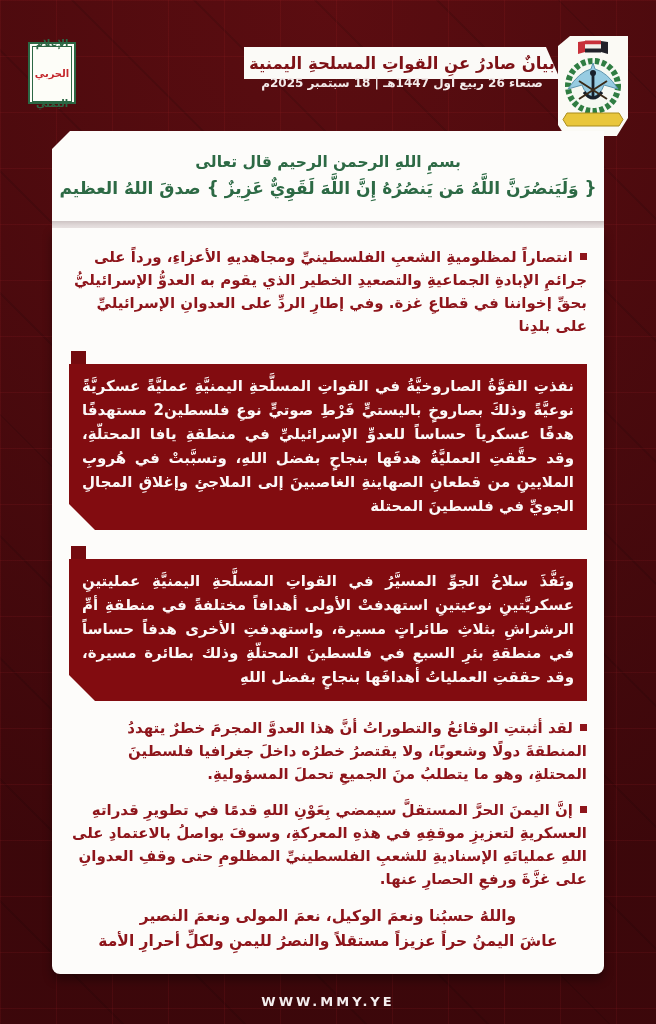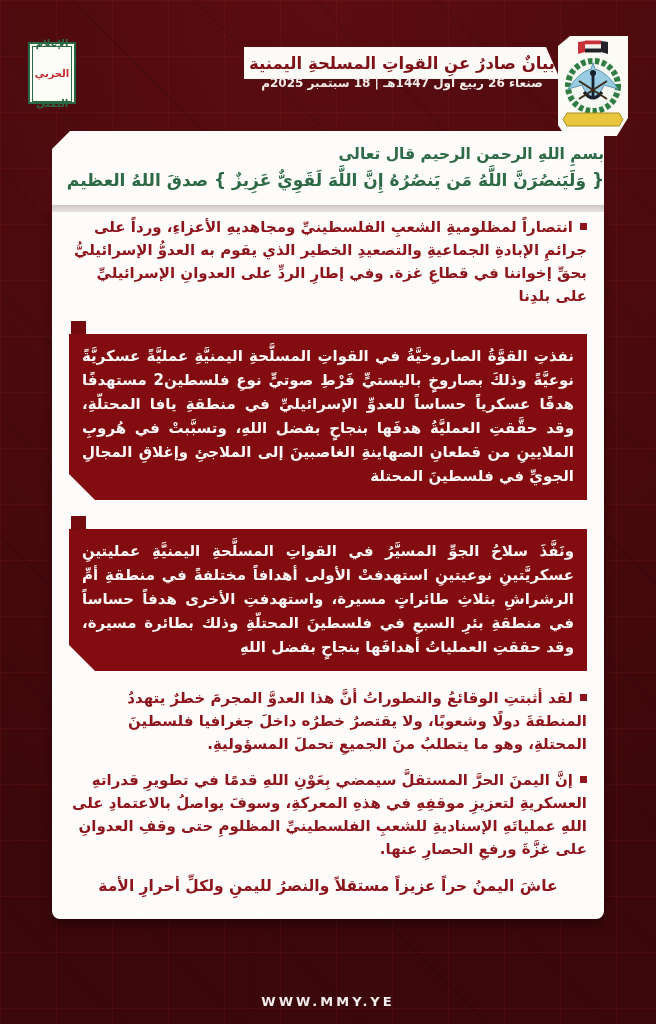--- a/index.html
+++ b/index.html
@@ -49,36 +49,36 @@
     position:absolute; left:558px; top:36px; width:70px; height:100px;
     background:#fbfaf5;
     clip-path:polygon(12px 0, 100% 0, 100% 82%, 84% 100%, 10% 100%, 0 89%, 0 10px);
     box-shadow:0 3px 6px rgba(0,0,0,0.35);
   }
   .emblem-wrap svg { display:block; width:70px; height:100px; }
 
   
   .card-col { position:absolute; right:52px; left:52px; top:131px; }
   .basmala-card {
-    background:#fdfcfa; height:74px; border-radius:8px 0 0 0;
+    background:#fdfcfa; height:90px; border-radius:8px 0 0 0;
     clip-path:polygon(0 0, calc(100% - 0px) 0, 100% 0, 100% 100%, 0 100%);
     
-    display:flex; flex-direction:column; align-items:flex-start; justify-content:center;
+    display:flex; flex-direction:column; align-items:center; justify-content:center;
     box-shadow:0 4px 8px rgba(0,0,0,0.3);
   }
   
   .basmala-card { clip-path:polygon(18px 0, 100% 0, 100% 100%, 0 100%, 0 18px); }
   .basmala-line1 { color:#2d6a45; font-size:15.5px; font-weight:bold; line-height:24px; }
   .basmala-line2 { color:#2d6a45; font-size:17px; font-weight:bold; line-height:28px; }
 
   .card-divider { height:7px; background:linear-gradient(#cdc3c3, #efe9e8); }
 
   .main-card {
     background:#fdfcfa; border-radius:0 0 8px 8px;
-    padding:4px 17px 20px; box-shadow:0 6px 10px rgba(0,0,0,0.35);
+    padding:18px 17px 20px; box-shadow:0 6px 10px rgba(0,0,0,0.35);
   }
   .para {
     color:#8e151b; font-size:15px; font-weight:bold; line-height:23px;
     text-align:right; margin:0 0 13px;
   }
   .bullet-square {
     display:inline-block; width:7px; height:7px; background:#8e151b;
     margin-left:7px; vertical-align:2px;
   }
   .hl-wrap { position:relative; padding-top:13px; margin:2px 0 16px; }
@@ -161,18 +161,19 @@
       <div class="hl-wrap">
         <div class="hl-tab"></div>
         <div class="hl-block">ونَفَّذَ سلاحُ الجوِّ المسيَّرُ في القواتِ المسلَّحةِ اليمنيَّةِ عمليتينِ عسكريَّتينِ نوعيتينِ استهدفتْ الأولى أهدافاً مختلفةً في منطقةِ أمِّ الرشراشِ بثلاثِ طائراتٍ مسيرة، واستهدفتِ الأخرى هدفاً حساساً في منطقةِ بئرِ السبعِ في فلسطينَ المحتلّةِ وذلك بطائرة مسيرة، وقد حققتِ العملياتُ أهدافَها بنجاحٍ بفضل اللهِ</div>
       </div>
 
 
       <p class="para"><span class="bullet-square"></span><span>لقد أثبتتِ الوقائعُ والتطوراتُ أنَّ هذا العدوَّ المجرمَ خطرٌ يتهددُ المنطقةَ دولًا وشعوبًا، ولا يقتصرُ خطرُه داخلَ جغرافيا فلسطينَ المحتلةِ، وهو ما يتطلبُ منَ الجميعِ تحملَ المسؤوليةِ.</span></p>
 
       <p class="para"><span class="bullet-square"></span><span>إنَّ اليمنَ الحرَّ المستقلَّ سيمضي بِعَوْنِ اللهِ قدمًا في تطويرِ قدراتهِ العسكريةِ لتعزيزِ موقفِهِ في هذهِ المعركةِ، وسوفَ يواصلُ بالاعتمادِ على اللهِ عملياتَهِ الإسناديةِ للشعبِ الفلسطينيِّ المظلومِ حتى وقفِ العدوانِ على غزَّةَ ورفعِ الحصارِ عنها.</span></p>
 
+      <p class="closing">واللهُ حسبُنا ونعمَ الوكيل، نعمَ المولى ونعمَ النصير</p>
       <p class="closing" style="margin-top:0">عاشَ اليمنُ حراً عزيزاً مستقلاً والنصرُ لليمنِ ولكلِّ أحرارِ الأمة</p>
     </div>
   </div>
 
   <div class="footer-url">WWW.MMY.YE</div>
 </div>
 
 </body></html>

